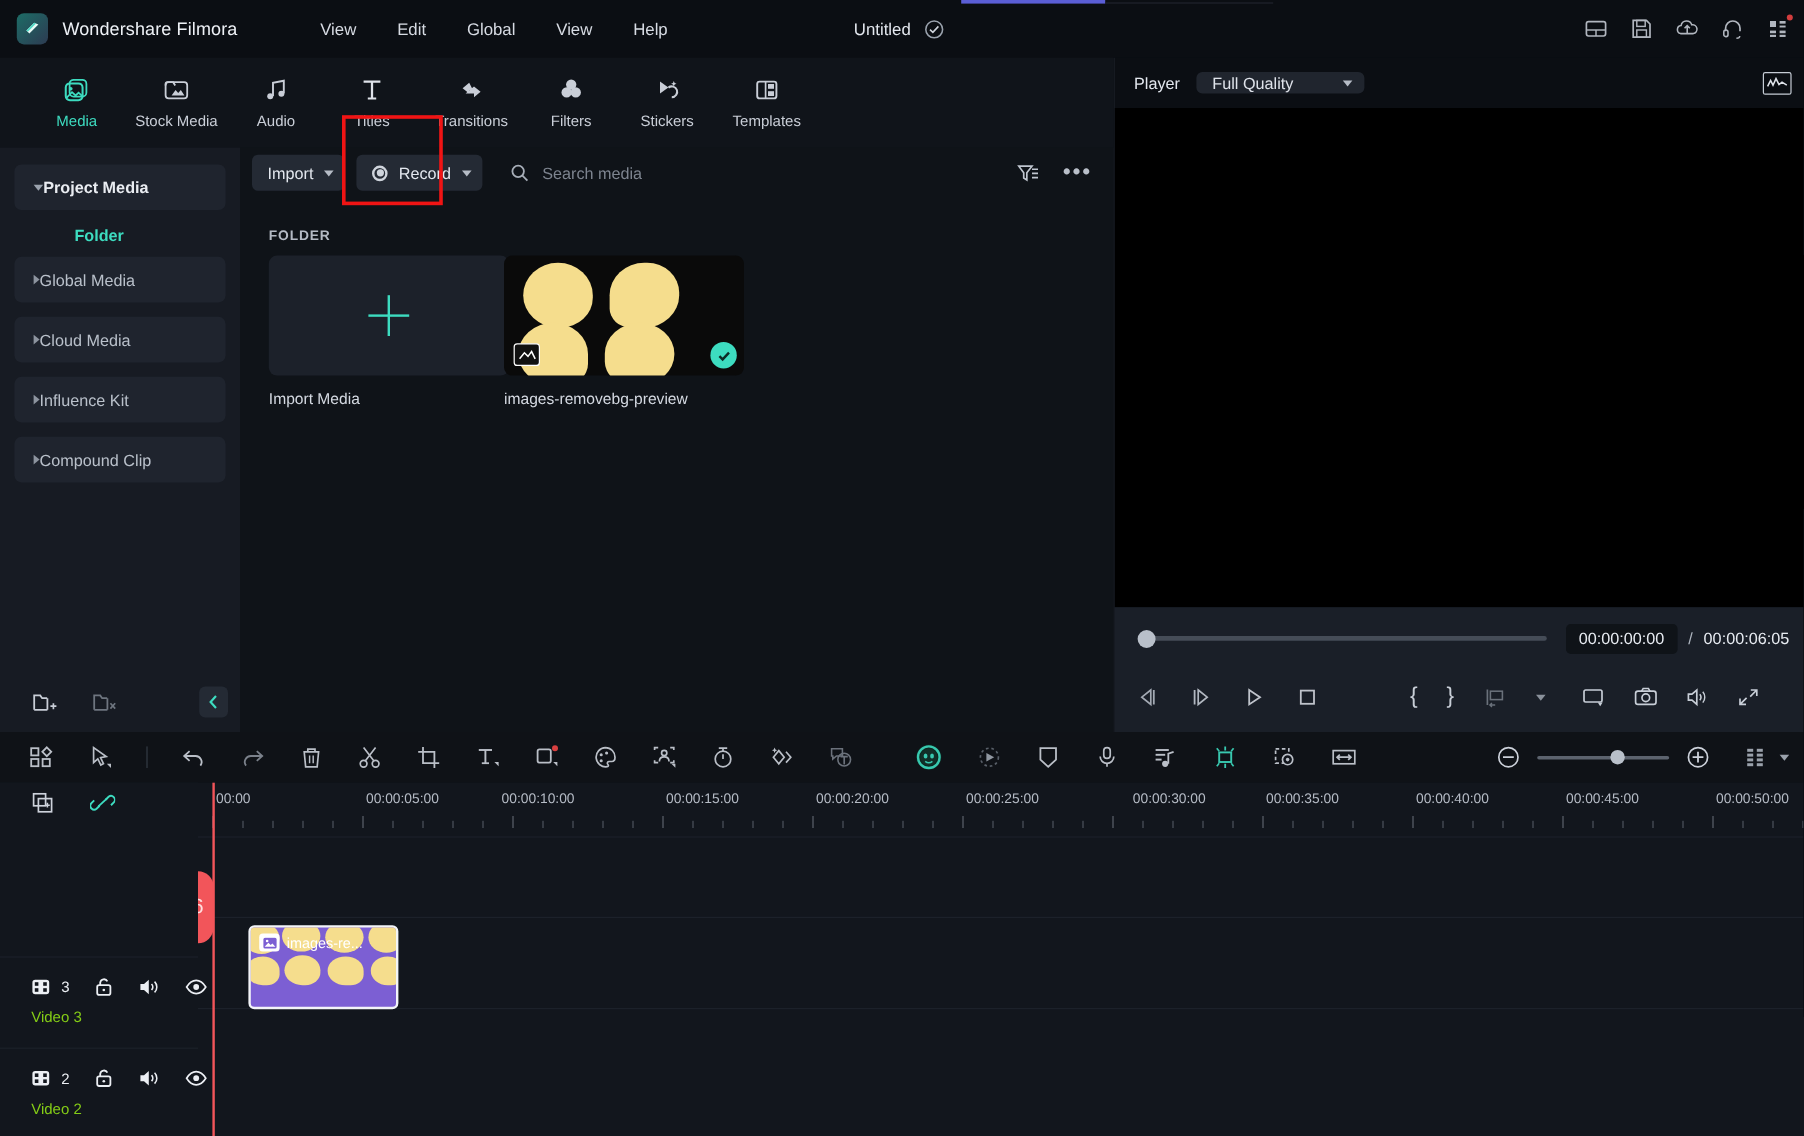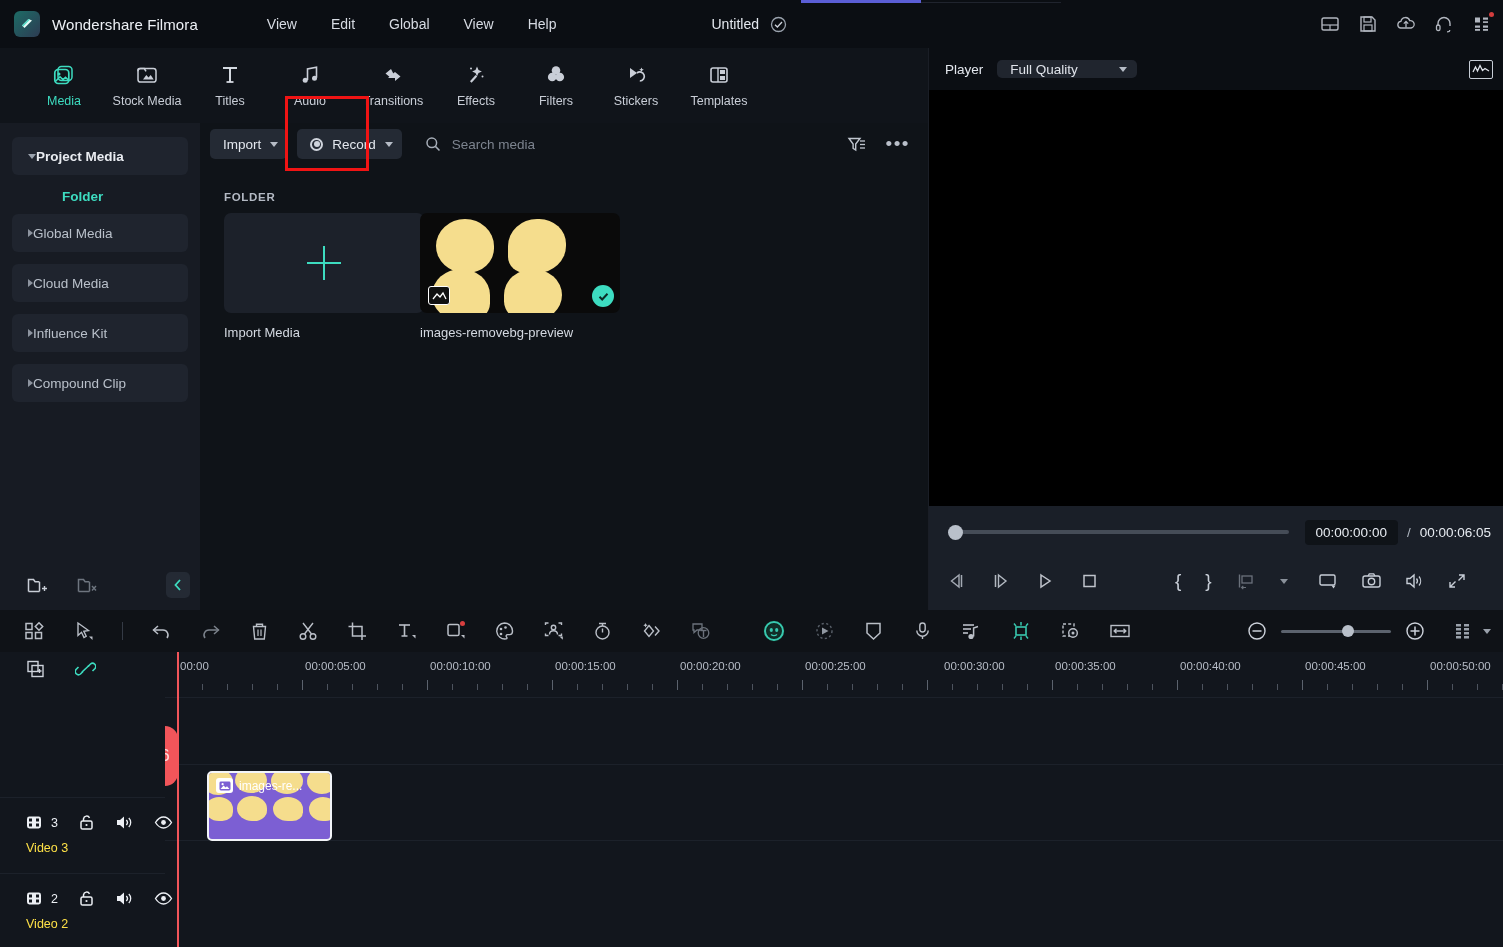--- a/index.html
+++ b/index.html
@@ -211,21 +211,21 @@
 
   .tl-body { height: 305px; background: #12161d; display: flex; position: relative; }
   .tl-left { width: 165px; background: #12161d; flex-shrink: 0; }
   .tl-left-top { height: 33px; display: flex; align-items: center; padding-left: 26px; gap: 28px; }
   .tl-spacer { height: 112px; }
   .trk-head {
     height: 76px; border-top: 1px solid #1c212a; padding: 16px 0 0 26px;
   }
   .trk-ico-row { display: flex; align-items: center; gap: 20px; }
   .trk-num { font-size: 12.5px; color: #eceff4; margin-left: -14px; }
-  .trk-name { font-size: 12.5px; color: #fde047; padding-top: 10px; }
+  .trk-name { font-size: 12.5px; color: #84cc16; padding-top: 10px; }
 
   .tl-right { flex: 1; position: relative; overflow: hidden; }
   .ruler { height: 45px; position: relative; }
   .rlabel {
     position: absolute; top: 8px; font-size: 11.5px; color: #b6bcc6; white-space: nowrap;
   }
   .tick { position: absolute; width: 1px; background: #5b626d; }
   .tick.major { height: 10px; top: 28px; }
   .tick.minor { height: 6px; top: 32px; background: #4d535e; }
   .lane { position: absolute; left: 0; right: 0; border-top: 1px solid #1c212a; }
@@ -351,60 +351,49 @@
             <path d="M3 8.3 V6.8a1.3 1.3 0 0 1 1.3-1.3h5l1.7 2.8" fill="none" stroke="#c9ced7" stroke-width="1.5"></path>
             <path d="M8 16.5 11.3 12l2.2 2.6L15.7 12l3 4.5z" fill="#c9ced7"></path>
           </svg>
         </span>
         <span class="t-label">Stock Media</span>
       </div>
 
       <div class="tab">
         <span>
           <svg width="24" height="24" viewBox="0 0 24 24">
+            <path d="M9.5 17V6l9-1.7v10.4" fill="none" stroke="#c9ced7" stroke-width="1.6"></path>
+            <circle cx="7.2" cy="17.2" r="2.5" fill="#c9ced7"></circle>
+            <circle cx="16.5" cy="15.2" r="2.5" fill="#c9ced7"></circle>
+          </svg>
+        </span>
+        <span class="t-label">Audio</span>
+      </div>
+
+      <div class="tab">
+        <span>
+          <svg width="24" height="24" viewBox="0 0 24 24">
             <line x1="5" y1="5" x2="19" y2="5" stroke="#dfe3ea" stroke-width="1.9"></line>
             <line x1="12" y1="5" x2="12" y2="19" stroke="#dfe3ea" stroke-width="1.9"></line>
             <line x1="8.5" y1="19" x2="15.5" y2="19" stroke="#dfe3ea" stroke-width="1.7"></line>
           </svg>
         </span>
         <span class="t-label">Titles</span>
       </div>
 
-      <div class="tab">
-        <span>
-          <svg width="24" height="24" viewBox="0 0 24 24">
-            <path d="M9.5 17V6l9-1.7v10.4" fill="none" stroke="#c9ced7" stroke-width="1.6"></path>
-            <circle cx="7.2" cy="17.2" r="2.5" fill="#c9ced7"></circle>
-            <circle cx="16.5" cy="15.2" r="2.5" fill="#c9ced7"></circle>
-          </svg>
-        </span>
-        <span class="t-label">Audio</span>
-      </div>
-
       <div class="tab wide">
         <span>
           <svg width="24" height="24" viewBox="0 0 24 24">
             <path d="M10 6 4.5 10.5 10 15V12h7l-2.6 2.4" fill="#c9ced7"></path>
             <path d="M14 9l5.5 4.5L14 18v-3H7l2.6-2.4" fill="#c9ced7"></path>
           </svg>
         </span>
         <span class="t-label">Transitions</span>
       </div>
 
-      <div class="tab">
-        <span>
-          <svg width="24" height="24" viewBox="0 0 24 24">
-            <path d="M13 3.5l1.5 3.4 3.4 1.5-3.4 1.5L13 13.3l-1.5-3.4L8.1 8.4l3.4-1.5z" fill="#c9ced7"></path>
-            <path d="M11.6 12 6 18.3l1.6 1.4L13.2 13.4z" fill="#c9ced7"></path>
-            <circle cx="7" cy="5.5" r="1" fill="#c9ced7"></circle>
-            <circle cx="18.5" cy="13.5" r="1" fill="#c9ced7"></circle>
-          </svg>
-        </span>
-        <span class="t-label">Effects</span>
-      </div>
 
       <div class="tab">
         <span>
           <svg width="24" height="24" viewBox="0 0 24 24">
             <circle cx="12" cy="7.5" r="4.3" fill="#c9ced7"></circle>
             <circle cx="8.2" cy="14" r="4.3" fill="#c9ced7"></circle>
             <circle cx="15.8" cy="14" r="4.3" fill="#c9ced7"></circle>
           </svg>
         </span>
         <span class="t-label">Filters</span>
@@ -954,21 +943,21 @@
         <div class="tick minor" style="left: 37px;"></div>
         <div class="tick minor" style="left: 62px;"></div>
         <div class="tick minor" style="left: 87px;"></div>
         <div class="tick minor" style="left: 112px;"></div>
         <div class="rlabel" style="left: 140px;">00:00:05:00</div>
         <div class="tick major" style="left: 137px;"></div>
         <div class="tick minor" style="left: 162px;"></div>
         <div class="tick minor" style="left: 187px;"></div>
         <div class="tick minor" style="left: 212px;"></div>
         <div class="tick minor" style="left: 237px;"></div>
-        <div class="rlabel" style="left: 265px;">00:00:10:00</div>
+        <div class="rlabel" style="left: 253px;">00:00:10:00</div>
         <div class="tick major" style="left: 262px;"></div>
         <div class="tick minor" style="left: 287px;"></div>
         <div class="tick minor" style="left: 312px;"></div>
         <div class="tick minor" style="left: 337px;"></div>
         <div class="tick minor" style="left: 362px;"></div>
         <div class="rlabel" style="left: 390px;">00:00:15:00</div>
         <div class="tick major" style="left: 387px;"></div>
         <div class="tick minor" style="left: 412px;"></div>
         <div class="tick minor" style="left: 437px;"></div>
         <div class="tick minor" style="left: 462px;"></div>

